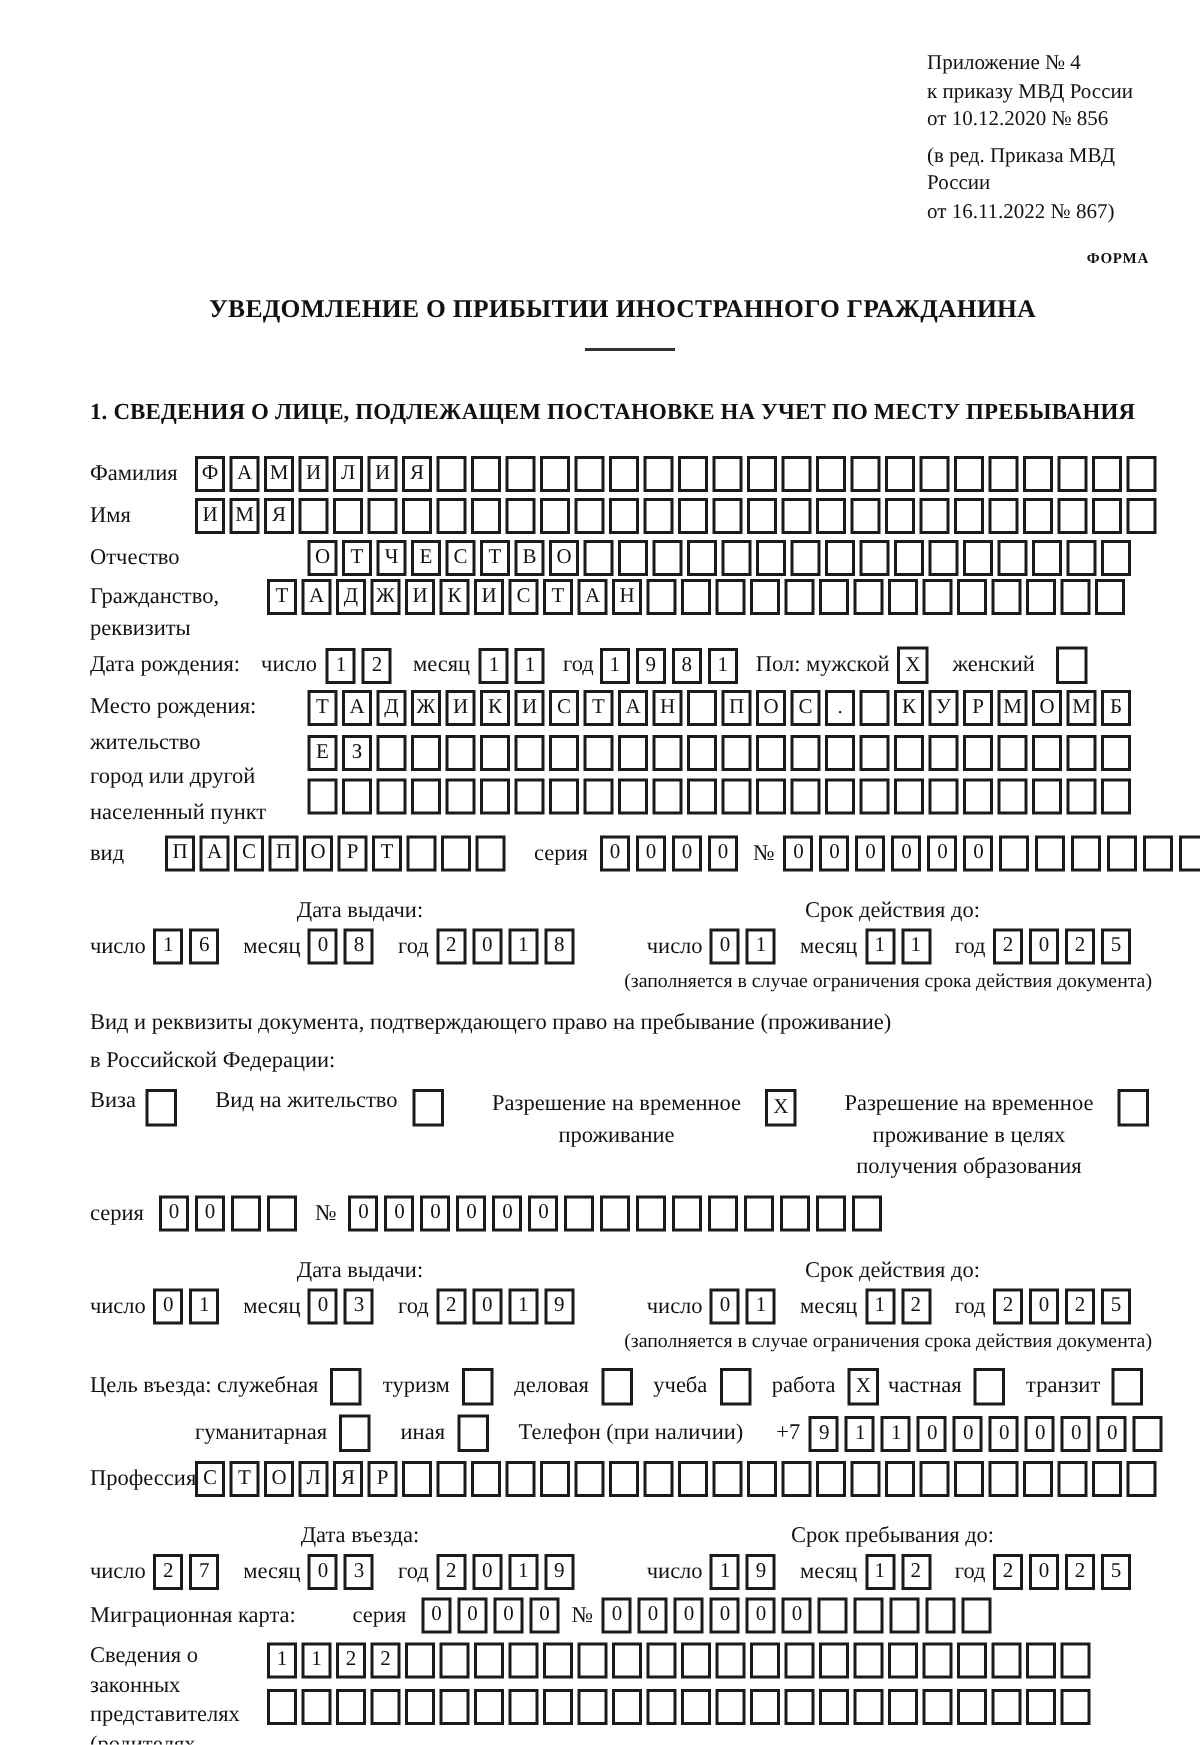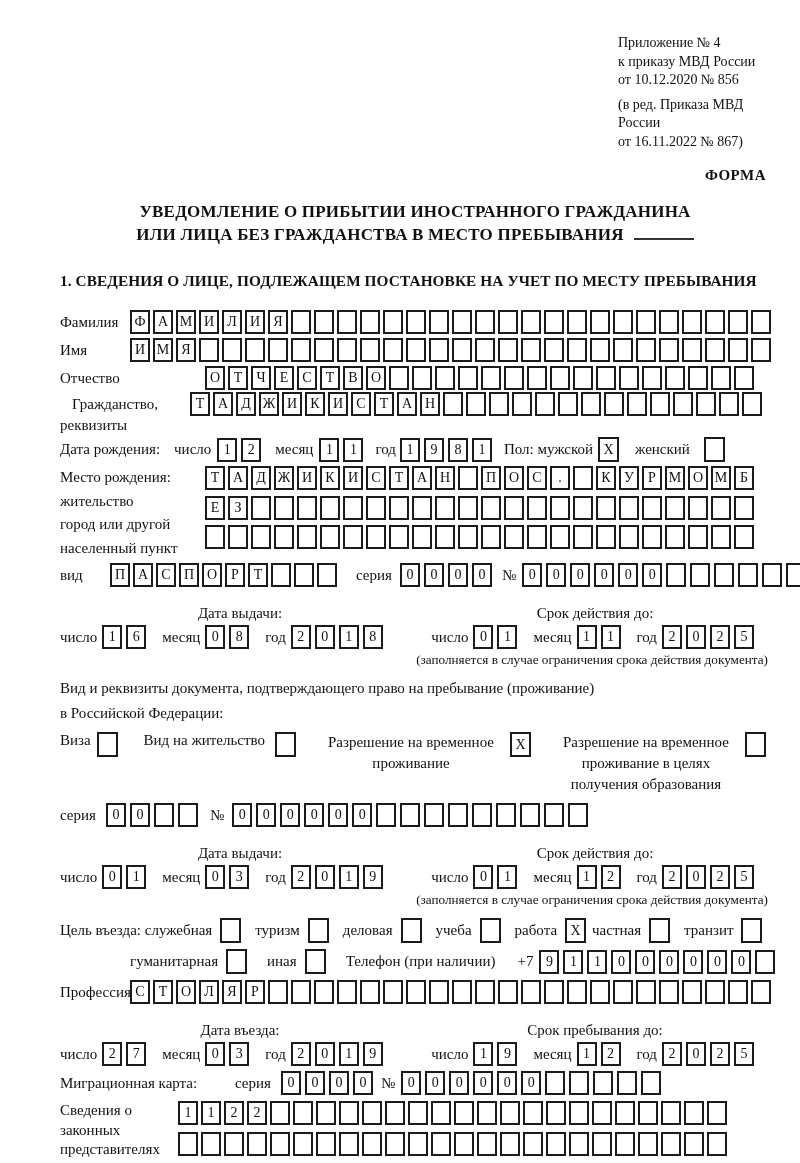--- a/index.html
+++ b/index.html
@@ -2,21 +2,21 @@
 <html><head>
 <meta charset="utf-8">
 <style>
   html,body{margin:0;padding:0;background:#fff;}
   body{width:800px;height:1163px;font-family:"Liberation Serif","DejaVu Serif",serif;color:#111;overflow:hidden;}
   .page{box-sizing:border-box;width:800px;height:1163px;padding:34px 30px 10px 60px;}
 
   
   .top-note{margin-left:558px;font-size:14px;line-height:18.5px;}
   .top-note .grp2{margin-top:6px;}
-  .forma{margin-top:16px;text-align:right;font-weight:bold;font-size:15px;letter-spacing:.5px;padding-right:4px;}
+  .forma{margin-top:16px;text-align:right;font-weight:bold;font-size:10px;letter-spacing:.5px;padding-right:4px;}
 
   
   .title{margin-top:16px;text-align:center;font-weight:bold;font-size:17px;line-height:23px;letter-spacing:.2px;}
   .title .uline{display:inline-block;width:60px;border-bottom:2.5px solid #333;height:14px;margin-left:10px;}
 
   .sec-head{margin-top:26px;font-weight:bold;font-size:15.3px;letter-spacing:.1px;}
 
   
   .frow{display:flex;align-items:center;margin-top:4px;}
   .lbl{font-size:15px;flex:none;}
@@ -83,21 +83,21 @@
     <div class="grp2">
       <div>(в ред. Приказа МВД России</div>
       <div>от 16.11.2022 № 867)</div>
     </div>
   </div>
 
   <div class="forma">ФОРМА</div>
 
   <div class="title">
     <div>УВЕДОМЛЕНИЕ О ПРИБЫТИИ ИНОСТРАННОГО ГРАЖДАНИНА</div>
-    <div><span>ИЛИ ЛИЦА БЕЗ ГРАЖДАНСТВА В МЕСТО ПРЕБЫВАНИЯ</span><span class="uline"></span></div>
+    <div><span class="uline"></span></div>
   </div>
 
   <div class="sec-head">1. СВЕДЕНИЯ О ЛИЦЕ, ПОДЛЕЖАЩЕМ ПОСТАНОВКЕ НА УЧЕТ ПО МЕСТУ ПРЕБЫВАНИЯ</div>
 
   <div class="frow" style="margin-top:20px;">
     <span class="lbl w70">Фамилия</span>
     <span class="cells">
         <span class="cell">Ф</span>
         <span class="cell">А</span>
         <span class="cell">М</span>
@@ -186,21 +186,21 @@
         <span class="cell"></span>
         <span class="cell"></span>
         <span class="cell"></span>
         <span class="cell"></span>
         <span class="cell"></span>
         <span class="cell"></span>
         <span class="cell"></span>
       </span>
   </div>
 
-  <div class="frow" style="margin-top:2px;margin-left:12px;">
+  <div class="frow" style="margin-top:2px;">
     <span class="lbl w118">Гражданство,</span>
     <span class="cells">
         <span class="cell">Т</span>
         <span class="cell">А</span>
         <span class="cell">Д</span>
         <span class="cell">Ж</span>
         <span class="cell">И</span>
         <span class="cell">К</span>
         <span class="cell">И</span>
         <span class="cell">С</span>

